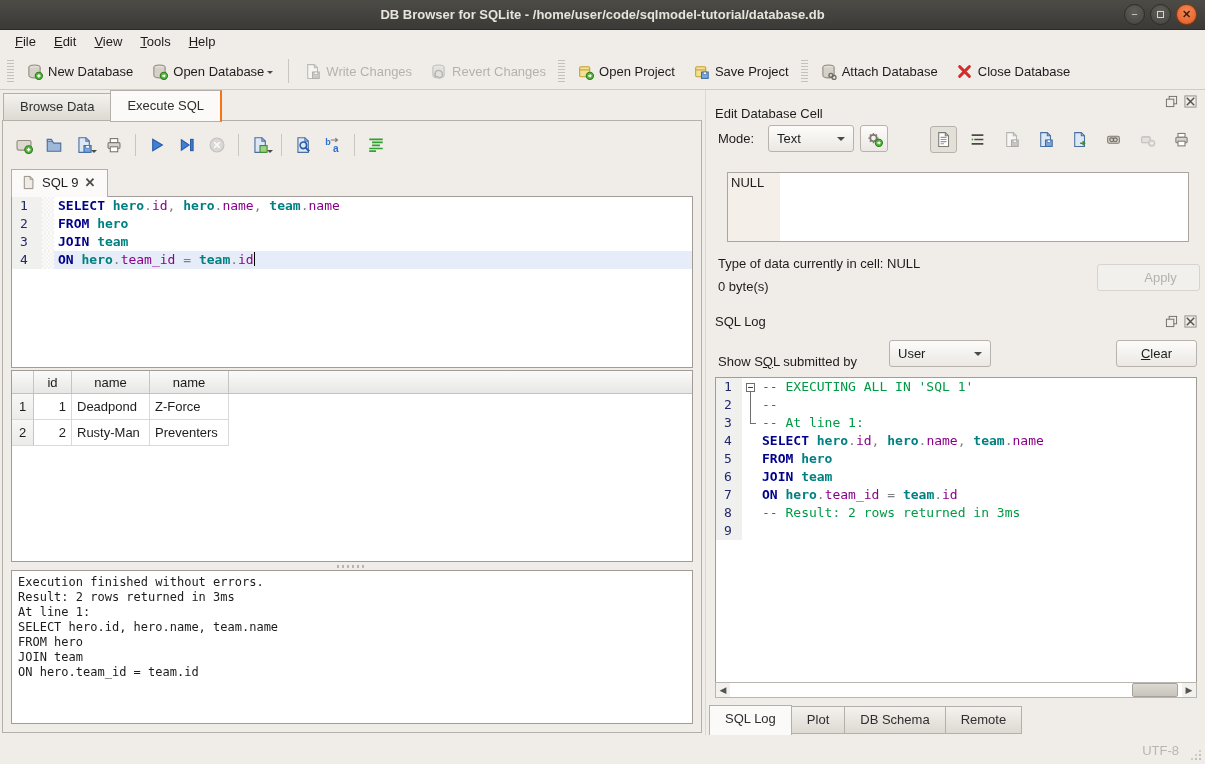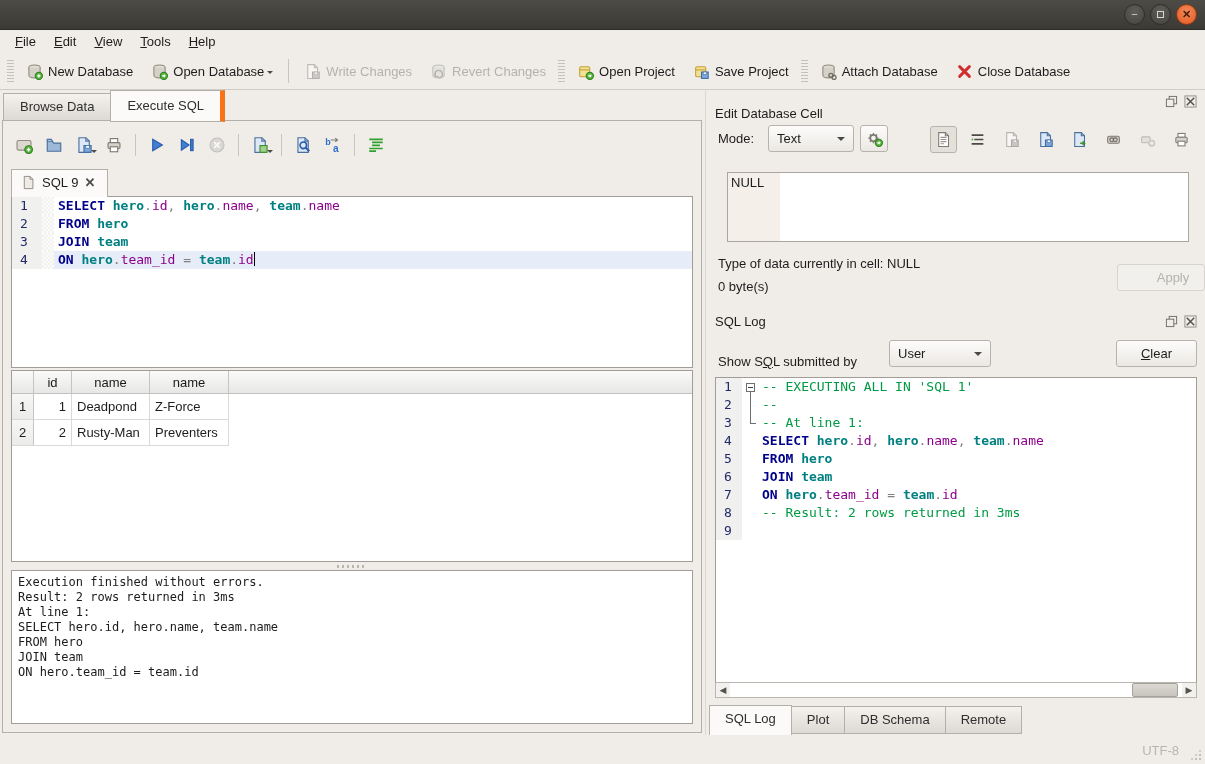--- a/index.html
+++ b/index.html
@@ -35,21 +35,21 @@
   .tb-btn.disabled { color:#b5b2ab; }
   .tb-btn.disabled svg { filter:grayscale(1) opacity(.45); }
   .tb-caret { width:0; height:0; border:3.5px solid transparent; border-top-color:#4a4a46; margin:6px 0 0 -2px; }
 
   
   #left-panel { position:absolute; left:0; top:90px; width:704px; height:645px; }
   .tabbar { position:absolute; left:3px; top:5px; display:flex; align-items:flex-end; height:26px; z-index:2; }
   .tab { padding:5px 16px 6px; background:linear-gradient(#f4f2ee,#ddd9d3);
     border:1px solid #b3b0a9; border-right:none; color:#2e2e2e; }
   .tab:last-child { border-right:1px solid #b3b0a9; }
-  .tab.active { background:#fbfaf8; padding-top:7px; padding-bottom:8px; border-right:5px solid #f97316; position:relative; top:1px; }
+  .tab.active { background:#fbfaf8; padding-top:7px; padding-bottom:8px; border-right:2px solid #f97316; position:relative; top:1px; }
   #left-page { position:absolute; left:2px; top:30px; width:700px; height:613px;
     border:1px solid #b3b0a9; background:#f0ede8; }
 
   
   #editor-toolbar { position:absolute; left:8px; top:9px; height:30px; display:flex; align-items:center; gap:4px; }
   .ticon { width:26px; height:26px; display:flex; align-items:center; justify-content:center; border-radius:3px; position:relative; }
   .ticon.disabled svg { filter:grayscale(1) opacity(.55); }
   .ticon .dd { position:absolute; right:0px; bottom:2px; width:0; height:0; border:3px solid transparent; border-top-color:#4a4a46; }
   .e-sep { width:1px; height:22px; background:#c9c6c0; margin:0 4px; }
 
@@ -118,21 +118,21 @@
   .sqbtn { position:absolute; width:28px; height:27px; background:linear-gradient(#fdfcfb,#ebe8e3); border:1px solid #b7b3ac; border-radius:3px;
     display:flex; align-items:center; justify-content:center; }
   #cell-icons { position:absolute; right:10px; top:36px; display:flex; align-items:center; gap:7px; }
   .citool { width:27px; height:27px; display:flex; align-items:center; justify-content:center; border-radius:3px; }
   .citool.active { background:#e3e0da; border:1px solid #b7b3ac; }
   .citool.disabled svg { filter:grayscale(1) opacity(.5); }
 
   #cellbox { position:absolute; left:21px; top:82px; width:462px; height:70px; background:#fff; border:1px solid #aaa69f; display:flex; }
   #cellbox .gutter { width:52px; background:#f4f0e9; padding:2px 0 0 3px; }
 
-  #apply-btn { left:411px; top:174px; width:88px;padding-left:24px; }
+  #apply-btn { left:391px; top:174px; width:103px;padding-left:24px; }
 
   #log-filter-combo { left:183px; top:250px; width:102px; }
   #clear-btn { left:410px; top:250px; width:81px; }
 
   #sqllogbox { left:9px; top:287px; width:482px; height:306px; }
 
   
   #hscroll { position:absolute; left:9px; top:592px; width:482px; height:16px; background:#f3f1ee; border:1px solid #b9b6af; display:flex; align-items:center; }
   #hscroll .sb-arrow { width:14px; height:14px; display:flex; align-items:center; justify-content:center; color:#55534e; font-size:9px; }
   #hscroll .track { position:relative; flex:1; height:14px; background:#fff; }
@@ -150,20 +150,21 @@
   #grip { position:absolute; right:4px; bottom:4px; width:12px; height:12px; }
   #grip::after { content:""; position:absolute; right:0; bottom:0; width:2px; height:2px; background:#c2bfb9;
     box-shadow:-4px 0 #c2bfb9, -8px 0 #cfccc6, 0 -4px #c2bfb9, -4px -4px #cfccc6, 0 -8px #cfccc6; }
 </style>
 </head>
 <body>
 
 <div id="app">
 
   <div id="titlebar">
+    <span class="title">DB Browser for SQLite - /home/user/code/sqlmodel-tutorial/database.db</span>
     <div id="win-controls">
       <div class="winbtn">−</div>
       <div class="winbtn">
           <span class="sq"></span>
         </div>
       <div class="winbtn close">✕</div>
     </div>
   </div>
 
   <div id="menubar">

